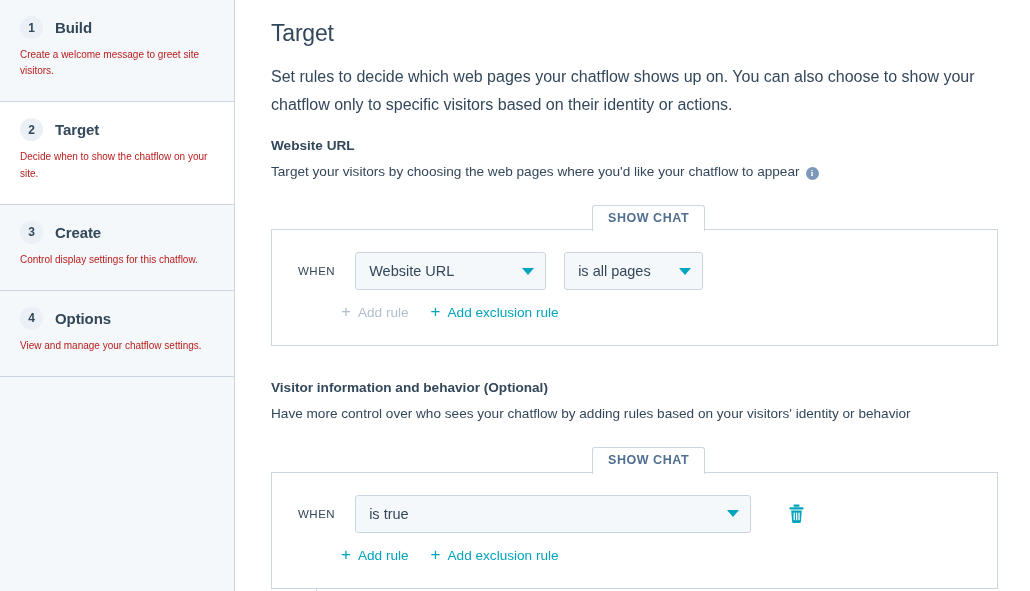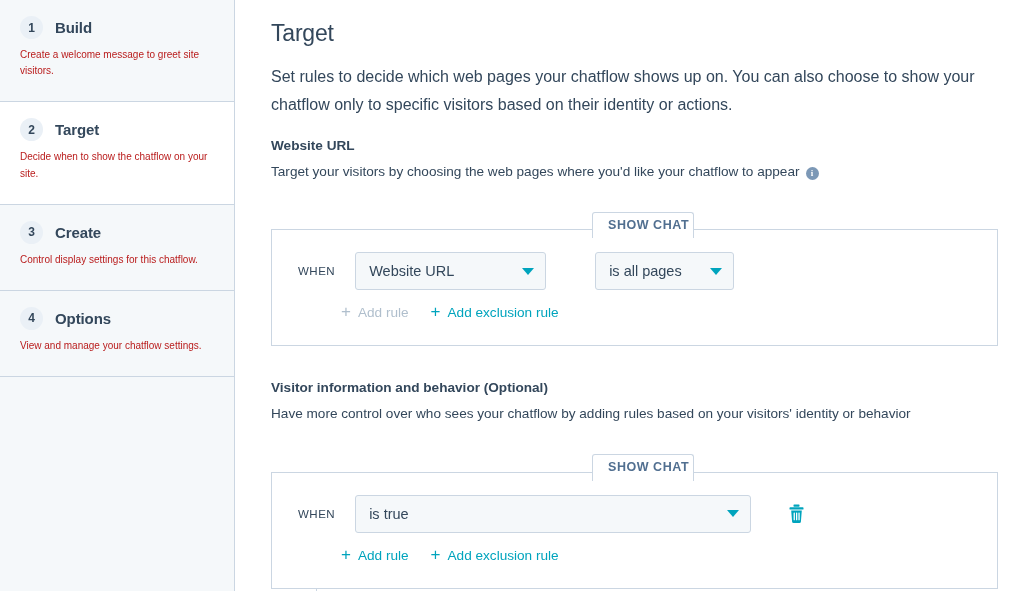--- a/index.html
+++ b/index.html
@@ -159,28 +159,28 @@
     flex: 0 0 321px;
     border-bottom: 1px solid #cbd6e2;
     height: 26px;
   }
   .tab-chip {
     border: 1px solid #cbd6e2;
     border-bottom: none;
     border-top-left-radius: 3px;
     border-top-right-radius: 3px;
     background: #ffffff;
-    padding: 4px 4px 5px 15px;
+    padding: 4px 15px 5px 15px;
     font-size: 12.5px;
     font-weight: bold;
     letter-spacing: 0.55px;
     color: #516f90;
     line-height: 1.35;
     position: relative;
-    top: 8px;
+    top: 1px;
     cursor: pointer;
   }
   .tab-spacer-right {
     flex: 1 1 auto;
     border-bottom: 1px solid #cbd6e2;
     height: 26px;
   }
 
   .rule-card {
     border: 1px solid #cbd6e2;
@@ -229,21 +229,21 @@
     width: 0;
     height: 0;
     border-left: 6px solid transparent;
     border-right: 6px solid transparent;
     border-top: 7px solid #00a4bd;
     margin-left: 18px;
     flex: 0 0 auto;
   }
 
   .select.w-prop { width: 191px; }
-  .select.w-op-short { width: 139px; margin-left: 31px; }
+  .select.w-op-short { width: 139px; }
   .select.w-op-long { width: 396px; justify-content: flex-end; }
 
   .add-links {
     display: flex;
     align-items: center;
     gap: 22px;
     margin-top: 14px;
     padding-left: 49px;
   }
   .add-link {

